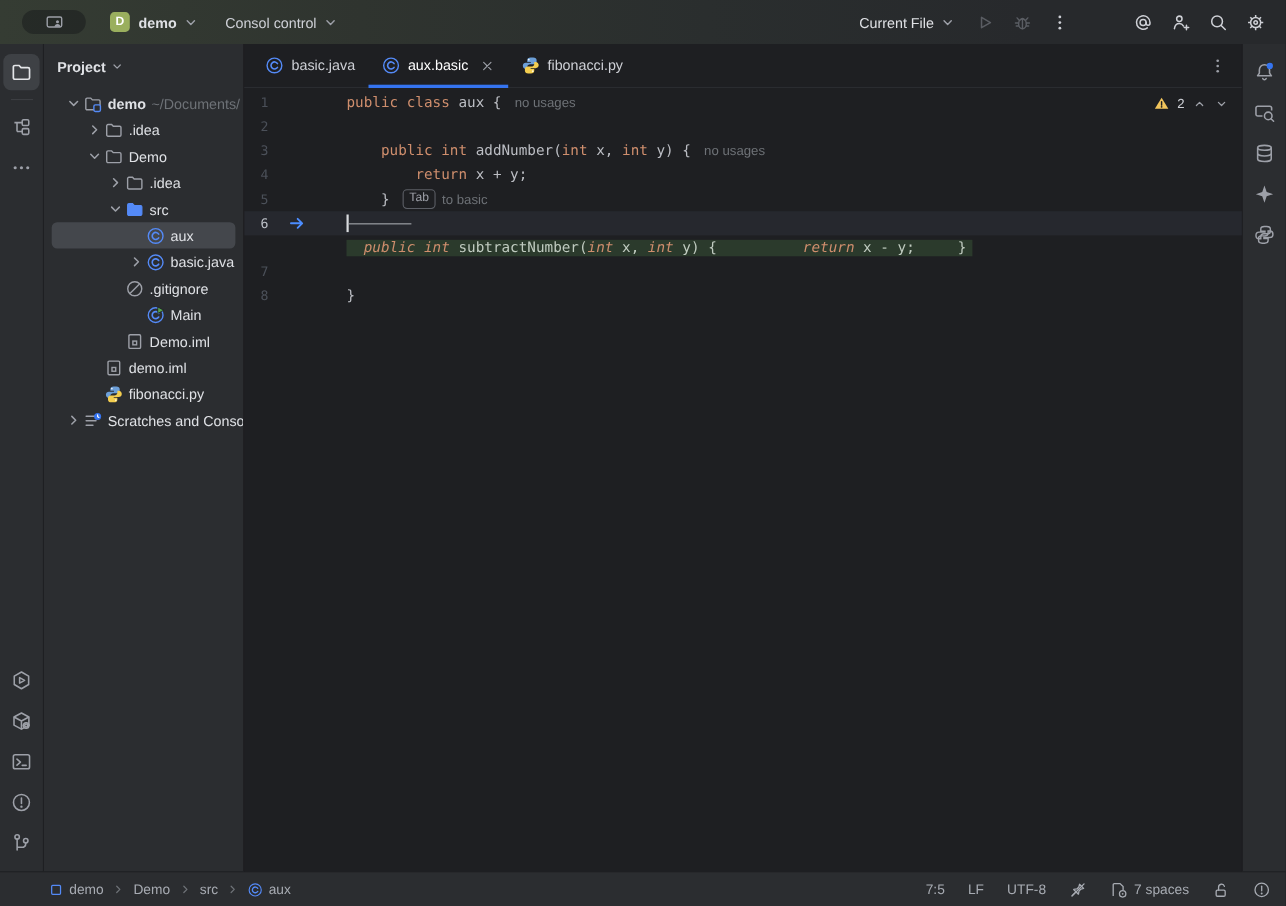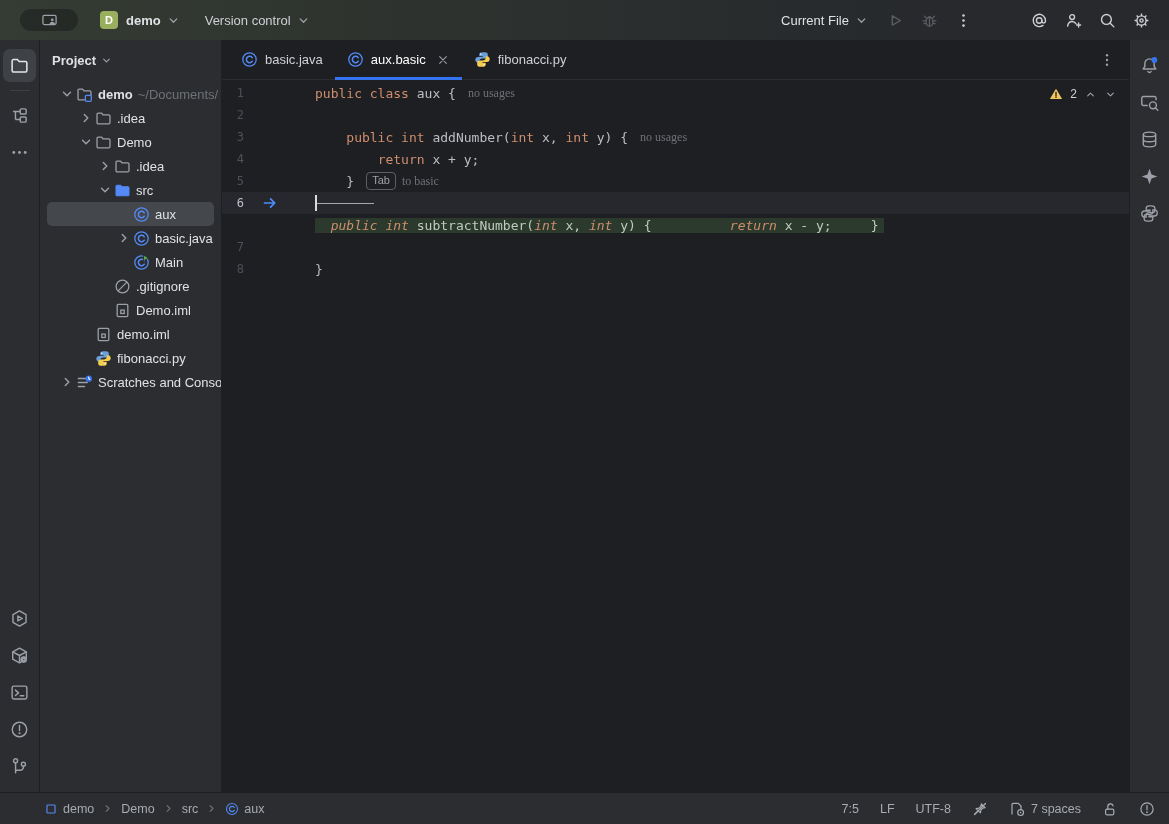--- a/index.html
+++ b/index.html
@@ -72,21 +72,21 @@
   .cline.current .lnum{color:#bcc0c7}
   .lnum{width:22px;text-align:right;color:#4b5059;font-size:12px;flex:none;font-family:"DejaVu Sans Mono",monospace}
   .gslot{width:71px;height:100%;flex:none;position:relative}
   .garrow{position:absolute;left:18px;top:3px;width:16px;height:16px}
   .code{white-space:pre;flex:none}
   .seg-kw{color:#cf8e6d}
   .seg-pl{color:#bcbec4}
   .gbg{background:#2b3a2c;display:inline-block;padding-right:5px}
   .seg-g-kw{color:#cf8e6d;font-style:italic}
   .seg-g-pl{color:#c0cbc0;}
-  .inlay{font-family:Liberation Serif, serif;font-size:12px;color:#6e7277;margin-left:12px}
+  .inlay{font-family:Liberation Sans, sans-serif;font-size:12px;color:#6e7277;margin-left:12px}
   .chip{font-family:"Liberation Sans",sans-serif;font-size:11px;color:#9da0a8;border:1px solid #5c5f66;
     border-radius:4px;padding:1px 5px;margin-left:12px;line-height:1.2}
   .chip + .inlay{margin-left:6px}
   .caret{position:absolute;left:93px;top:3px;width:2px;height:16px;background:#d8dade}
   .ctail{position:absolute;left:95px;top:10.5px;width:57px;height:1.5px;background:#a6a9ae}
   .inspection{position:absolute;top:7px;right:12px;display:flex;align-items:center;gap:7px;color:#ced0d6;
     font-family:"Liberation Sans",sans-serif;font-size:12px}
   .inspection .wicon{width:14px;height:14px}
   .ichev{width:13px;height:13px;color:#9da0a8}
 
@@ -120,21 +120,21 @@
       <div class="widget project-widget">
         <span class="avatar">D</span>
         <span>demo</span>
         <span class="icon chev">
             <svg viewBox="0 0 16 16">
               <polyline points="4.5,6.3 8,9.8 11.5,6.3" fill="none" stroke="currentColor" stroke-width="1.4" stroke-linecap="round" stroke-linejoin="round"></polyline>
             </svg>
           </span>
       </div>
       <div class="widget vcs-widget">
-        <span>Version control</span>
+        <span>Consol control</span>
         <span class="icon chev">
             <svg viewBox="0 0 16 16">
               <polyline points="4.5,6.3 8,9.8 11.5,6.3" fill="none" stroke="currentColor" stroke-width="1.4" stroke-linecap="round" stroke-linejoin="round"></polyline>
             </svg>
           </span>
       </div>
     </div>
     <div class="tb-right">
       <div class="widget run-widget">
         <span>Current File</span>
@@ -365,40 +365,40 @@
                 <polyline points="6.3,4.5 9.8,8 6.3,11.5" fill="none" stroke="currentColor" stroke-width="1.4" stroke-linecap="round" stroke-linejoin="round"></polyline>
               </svg></span>
             <span class="icon ticon">
               <svg viewBox="0 0 16 16" fill="none">
                 <circle cx="8" cy="8" r="6.3" stroke="#548AF7" stroke-width="1.2"></circle>
                 <path d="M10.6 6.4A3 3 0 1010.6 9.6" stroke="#548AF7" stroke-width="1.4" stroke-linecap="round"></path>
               </svg>
             </span>
             <span class="tlabel">basic.java</span>
           </div>
+          <div class="trow" style="padding-left:57px">
+            <span class="tchev"></span>
+            <span class="icon ticon">
+              <svg viewBox="0 0 16 16" fill="none" stroke="#9da0a8" stroke-width="1.2">
+                <circle cx="8" cy="8" r="6"></circle>
+                <path d="M3.9 12.1L12.1 3.9"></path>
+              </svg>
+            </span>
+            <span class="tlabel">.gitignore</span>
+          </div>
           <div class="trow" style="padding-left:76px">
             <span class="tchev"></span>
             <span class="icon ticon">
               <svg viewBox="0 0 16 16" fill="none">
                 <circle cx="8" cy="8" r="6.3" stroke="#548AF7" stroke-width="1.2"></circle>
                 <path d="M10.6 6.4A3 3 0 1010.6 9.6" stroke="#548AF7" stroke-width="1.4" stroke-linecap="round"></path>
                 <path d="M9.8 1l5 2.8-5 2.8z" fill="#57A64E" stroke="#1e1f22" stroke-width=".7"></path>
               </svg>
             </span>
             <span class="tlabel">Main</span>
-          </div>
-          <div class="trow" style="padding-left:57px">
-            <span class="tchev"></span>
-            <span class="icon ticon">
-              <svg viewBox="0 0 16 16" fill="none" stroke="#9da0a8" stroke-width="1.2">
-                <circle cx="8" cy="8" r="6"></circle>
-                <path d="M3.9 12.1L12.1 3.9"></path>
-              </svg>
-            </span>
-            <span class="tlabel">.gitignore</span>
           </div>
           <div class="trow" style="padding-left:57px">
             <span class="tchev"></span>
             <span class="icon ticon">
               <svg viewBox="0 0 16 16" fill="none" stroke="#9da0a8" stroke-width="1.2">
                 <rect x="3" y="2.2" width="10" height="11.6" rx="1"></rect>
                 <rect x="6.4" y="7.6" width="3.2" height="3.2"></rect>
               </svg>
             </span>
             <span class="tlabel">Demo.iml</span>

